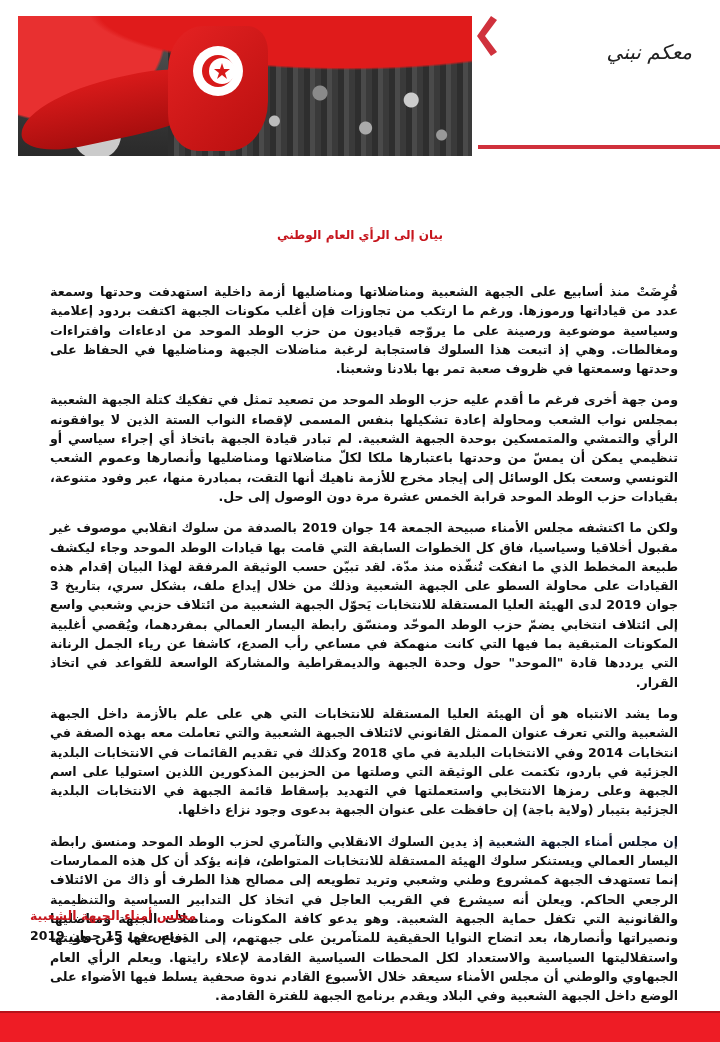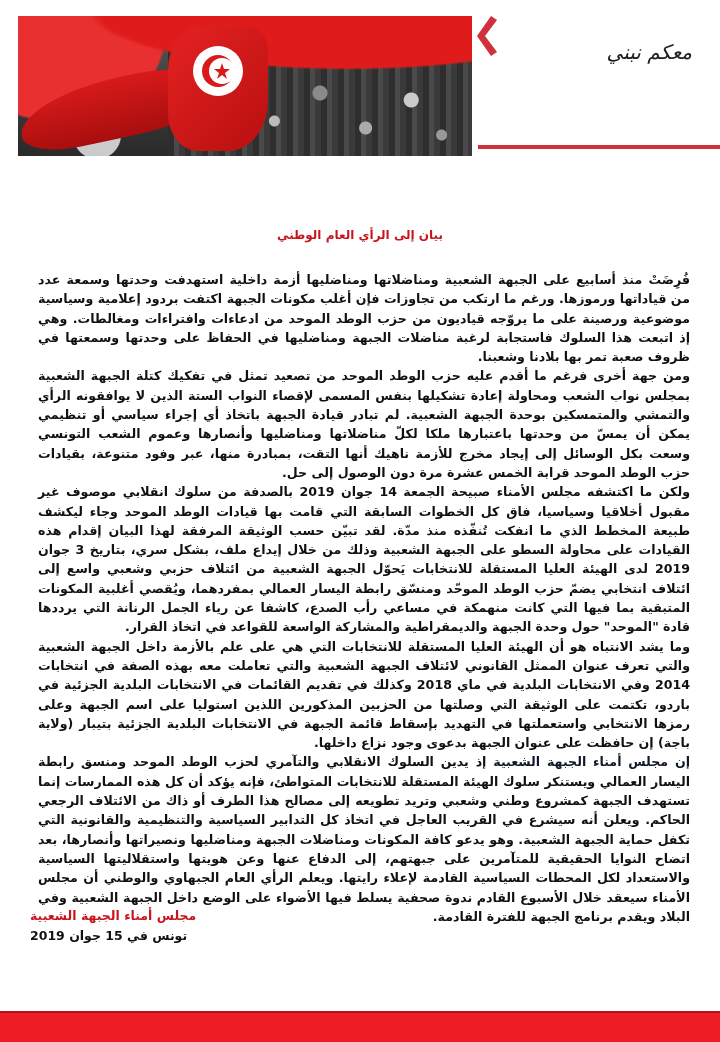--- a/index.html
+++ b/index.html
@@ -69,21 +69,21 @@
   }
   .title {
     position:absolute; left:0; right:0; top:228px; text-align:center;
     color:#c6151d; font-weight:bold; font-size:12px; direction:rtl;
   }
   .body {
     position:absolute; left:38px; right:30px; top:270px;
     direction:rtl; text-align:justify; color:#111;
     font-size:12.6px; line-height:19.3px; font-weight:bold;
   }
-  .body p { margin:0; }
+  .body p { margin:12px; }
   .body .hl { color:#0f172a; }
   .sign {
     position:absolute; left:30px; top:906px; direction:rtl; text-align:left; width:180px;
     font-weight:bold; font-size:12.5px; line-height:20px;
   }
   .sign .org { color:#c6151d; }
   .sign .date { color:#111; }
   .footer {
     position:absolute; left:0; right:0; top:1011px; height:31px; background:#ee1c25;
     border-top:2px solid #b5121a;

